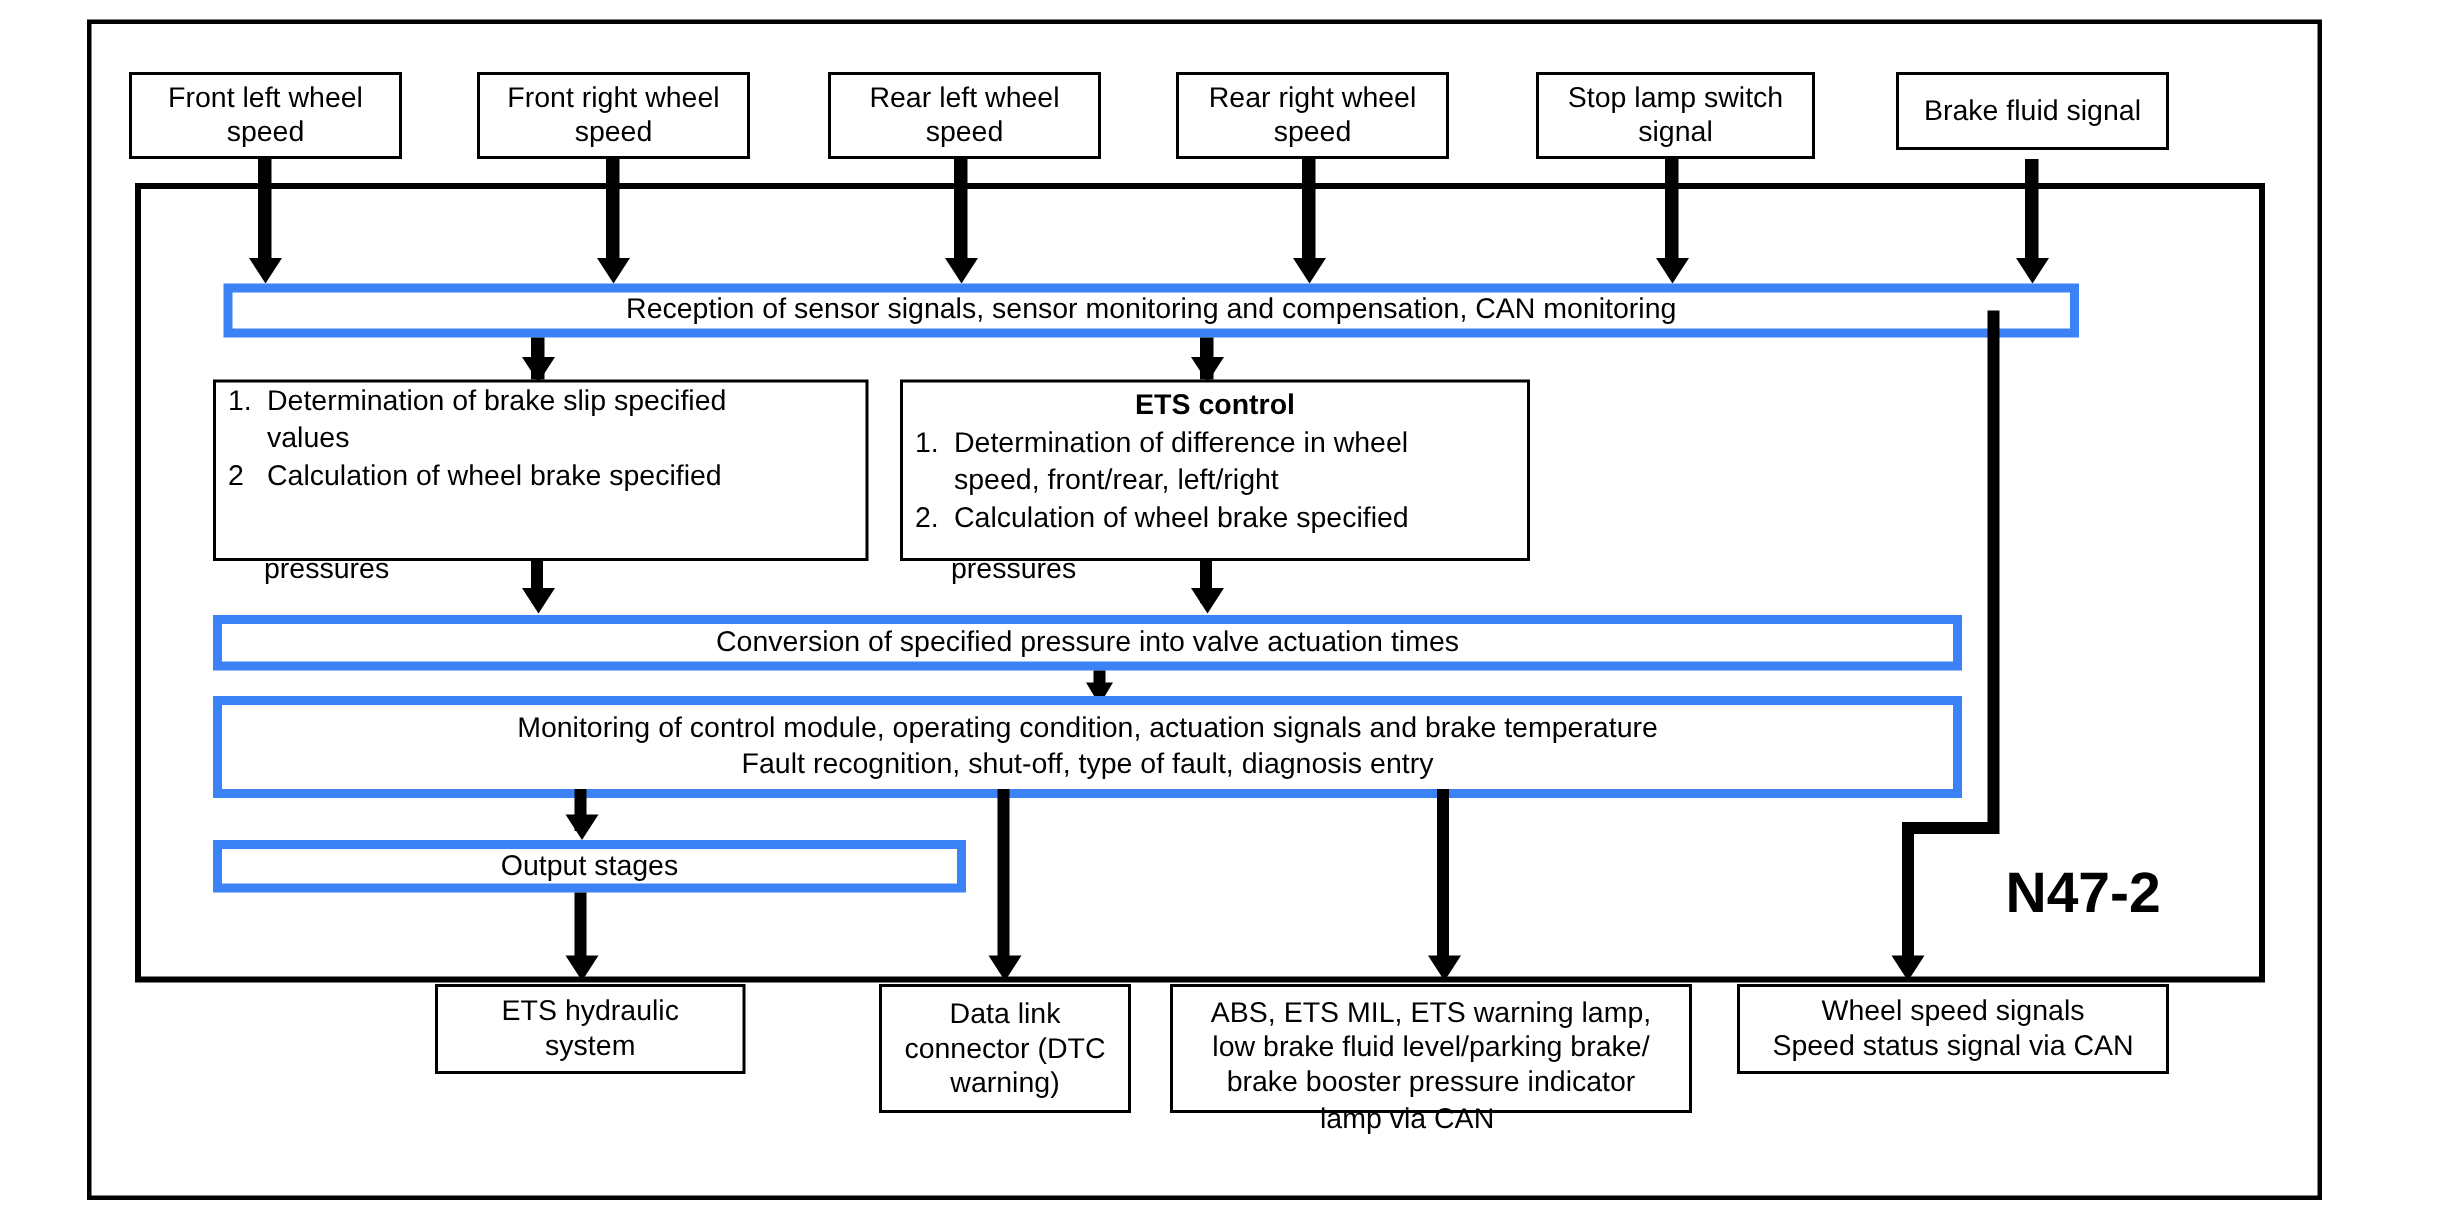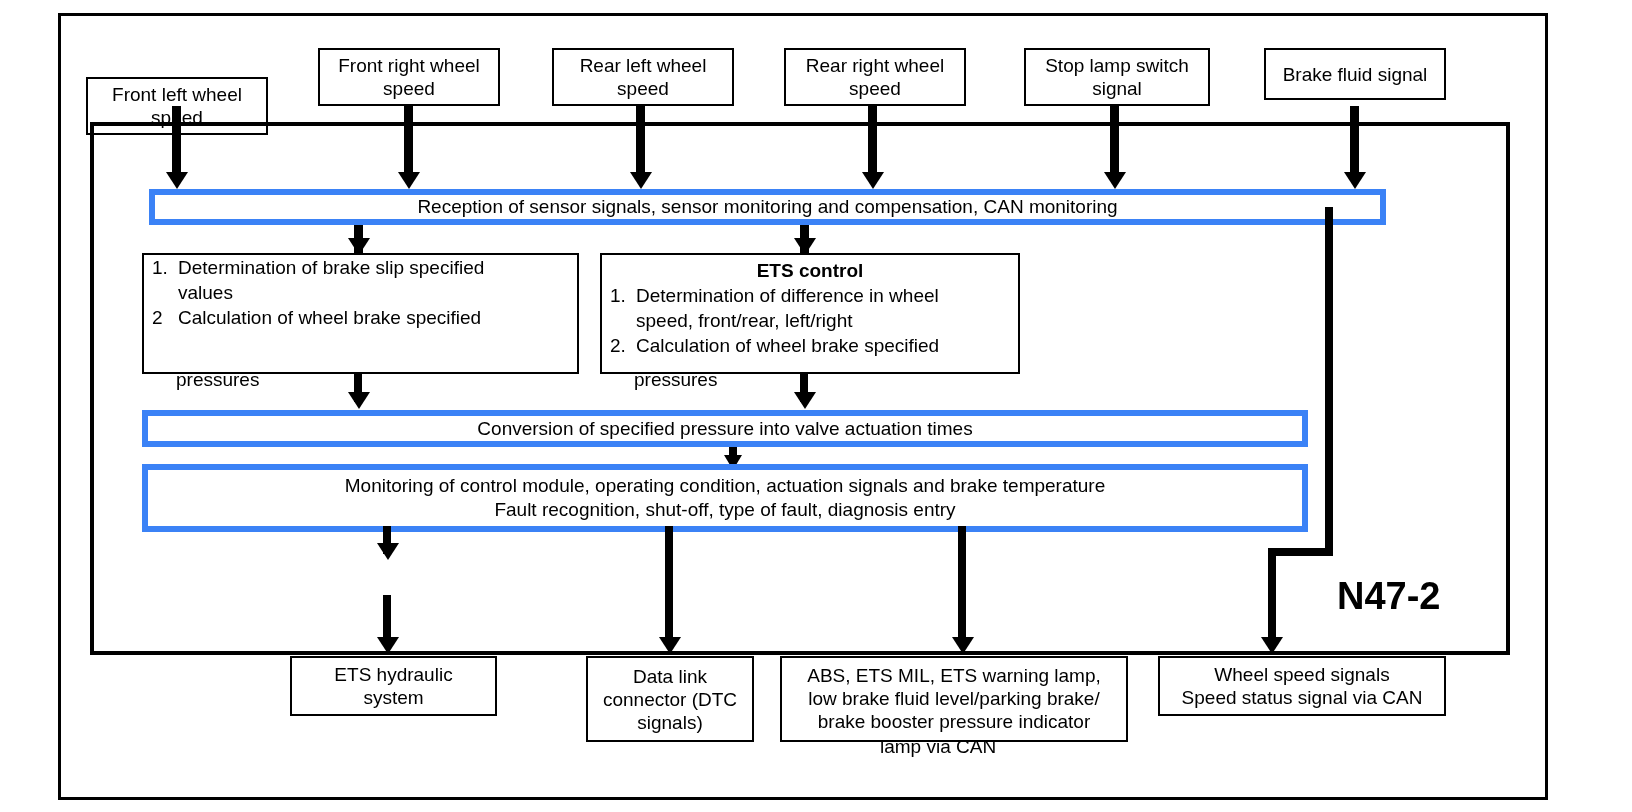--- a/index.html
+++ b/index.html
@@ -36,21 +36,21 @@
 
   .overflow-line{position:absolute;font-size:19px;line-height:23px;color:#000;white-space:nowrap;}
 </style>
 </head>
 <body>
 
 <div id="stage">
 
   <div class="outer-frame"></div>
 
-  <div class="box" style="left:86px;top:48px;width:182px;height:58px;margin-top:29px;">
+  <div class="box" style="left:86px;top:48px;width:182px;height:58px;">
     <div>
       <div>Front left wheel</div>
       <div>speed</div>
     </div>
   </div>
 
   <div class="box" style="left:318px;top:48px;width:182px;height:58px;">
     <div>
       <div>Front right wheel</div>
       <div>speed</div>
@@ -176,36 +176,39 @@
 
   <div class="vline" style="left:383px;top:526px;width:8px;height:28px;"></div>
   <div class="arrow" style="left:377px;top:543px;"></div>
 
   <div class="vline" style="left:665px;top:526px;width:8px;height:119px;"></div>
   <div class="arrow" style="left:659px;top:637px;"></div>
 
   <div class="vline" style="left:958px;top:526px;width:8px;height:119px;"></div>
   <div class="arrow" style="left:952px;top:637px;"></div>
 
+  <div class="bar" style="left:142px;top:560px;width:502px;height:35px;">
+    <span>Output stages</span>
+  </div>
 
   <div class="vline" style="left:383px;top:595px;width:8px;height:50px;"></div>
   <div class="arrow" style="left:377px;top:637px;"></div>
 
   <div class="box" style="left:290px;top:656px;width:207px;height:60px;">
     <div>
       <div>ETS hydraulic</div>
       <div>system</div>
     </div>
   </div>
 
   <div class="box" style="left:586px;top:656px;width:168px;height:86px;">
     <div>
       <div>Data link</div>
       <div>connector (DTC</div>
-      <div>signals)</div>
+      <div>warning)</div>
     </div>
   </div>
 
   <div class="box" style="left:780px;top:656px;width:348px;height:86px;">
     <div style="position:relative;top:-1px;">
       <div>ABS, ETS MIL, ETS warning lamp,</div>
       <div>low brake fluid level/parking brake/</div>
       <div>brake booster pressure indicator</div>
     </div>
   </div>

